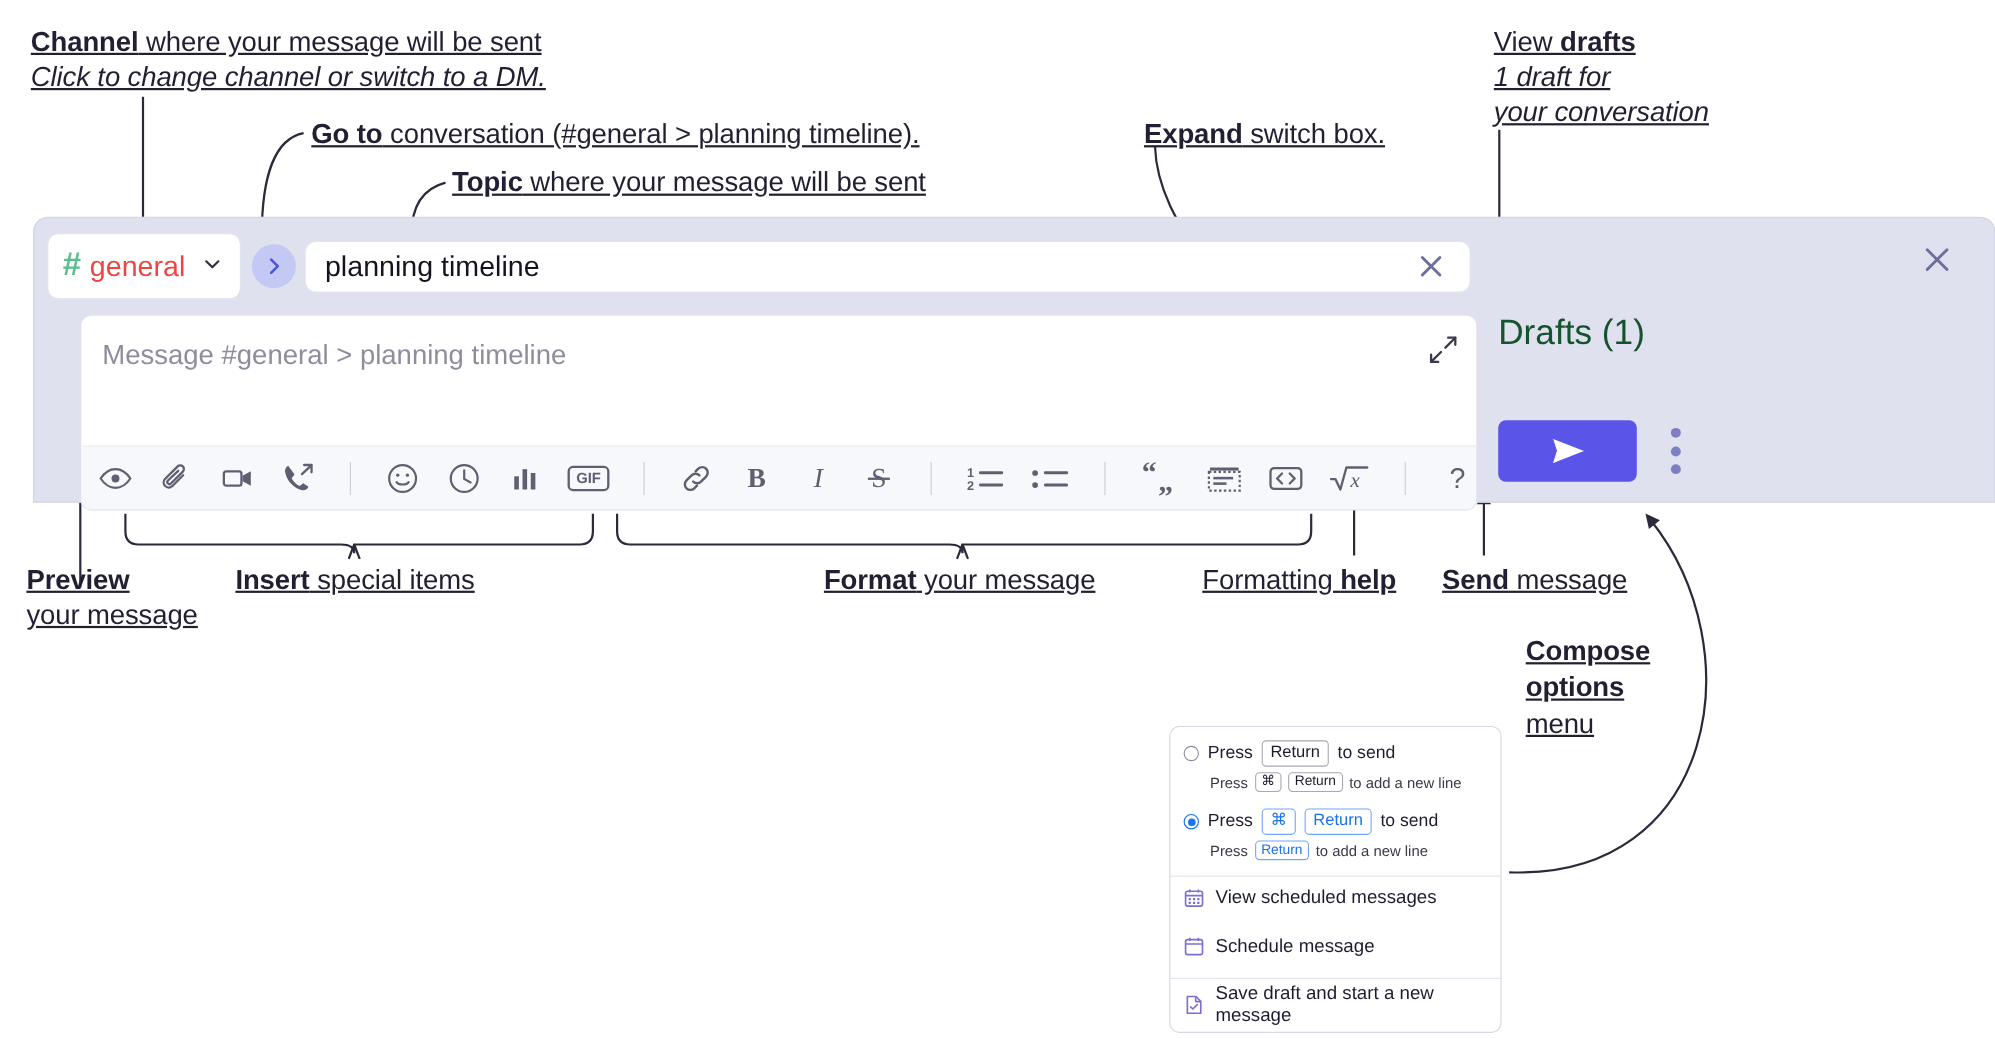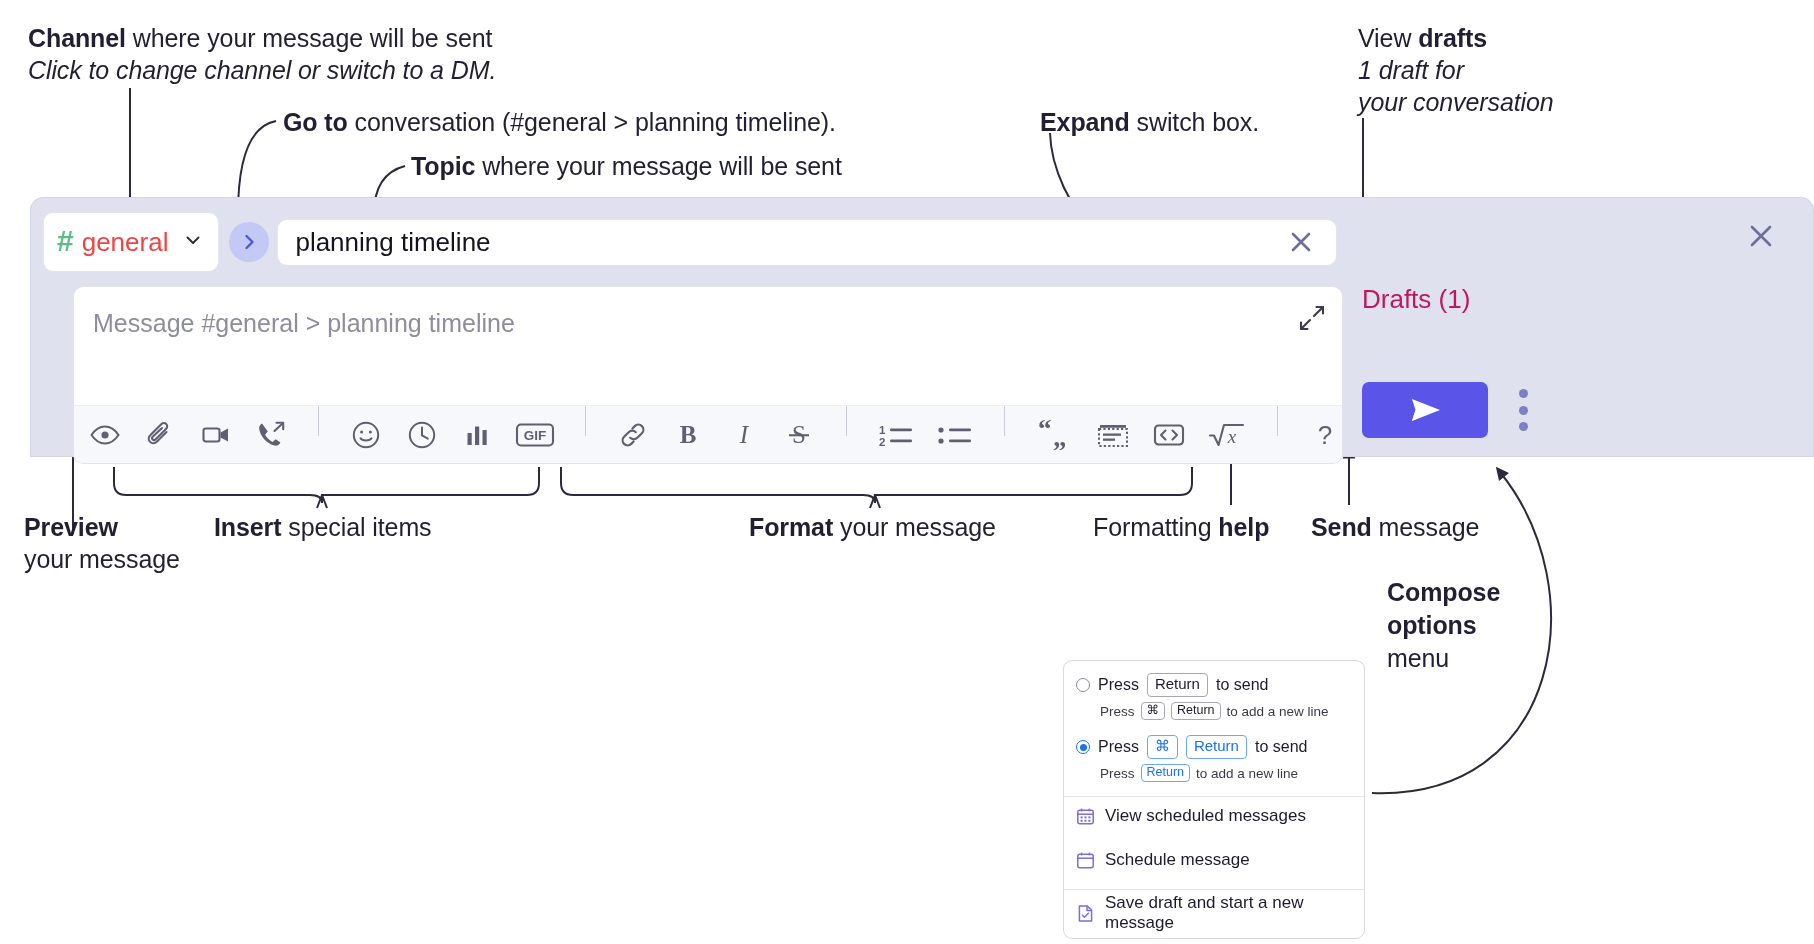--- a/index.html
+++ b/index.html
@@ -15,20 +15,21 @@
   .stage { position:absolute; inset:0; }
 
   
   .anno {
     position:absolute;
     font-size:25px;
     line-height:1.28;
     color:#211f31;
     white-space:nowrap;
     letter-spacing:-0.1px;
+    text-decoration:underline;
   }
   .anno b { font-weight:700; }
   .anno .it { font-style:italic; }
 
   
   svg.lines { position:absolute; inset:0; width:1814px; height:944px; pointer-events:none; }
 
   
   .compose-panel {
     position:absolute;
@@ -80,31 +81,31 @@
   .msg-placeholder {
     position:absolute; left:19px; top:22px;
     font-size:25px; color:#8e8d9c;
   }
   .expand-btn { position:absolute; right:15px; top:16px; width:30px; height:30px; }
 
   .toolbar {
     position:absolute; left:0; right:0; bottom:0; height:58px;
     background:#f7f8fb;
     border-top:1px solid #eceef4;
-    display:flex; 
+    display:flex; align-items:center;
     padding-left:14px;
     gap:21px;
   }
   .tb-item { width:58px; height:58px; display:flex; align-items:center; justify-content:center; }
   .tb-sep { width:1px; height:30px; background:#c9ccd8; margin:0 9px; flex:0 0 auto; }
 
   
   .drafts-link {
     position:absolute; left:1332px; top:87px;
-    font-size:26px; color:#be185d;text-align:center;
+    font-size:32px; color:#14532d;text-align:center;
   }
   .panel-close { position:absolute; right:36px; top:22px; width:34px; height:34px; }
   .send-btn {
     position:absolute; left:1332px; top:185px;
     width:126px; height:56px;
     background:#5a54e8; border-radius:7px;
     display:flex; align-items:center; justify-content:center;
   }
   .kebab { position:absolute; left:1479px; top:192px; width:28px; height:42px;
            display:flex; flex-direction:column; align-items:center; justify-content:space-between; }

